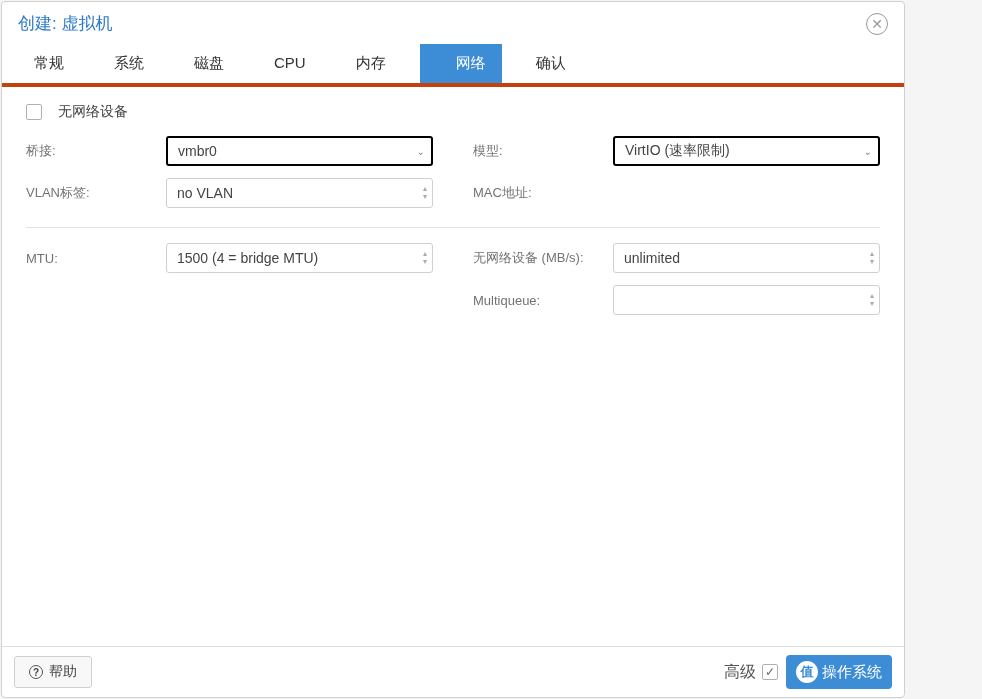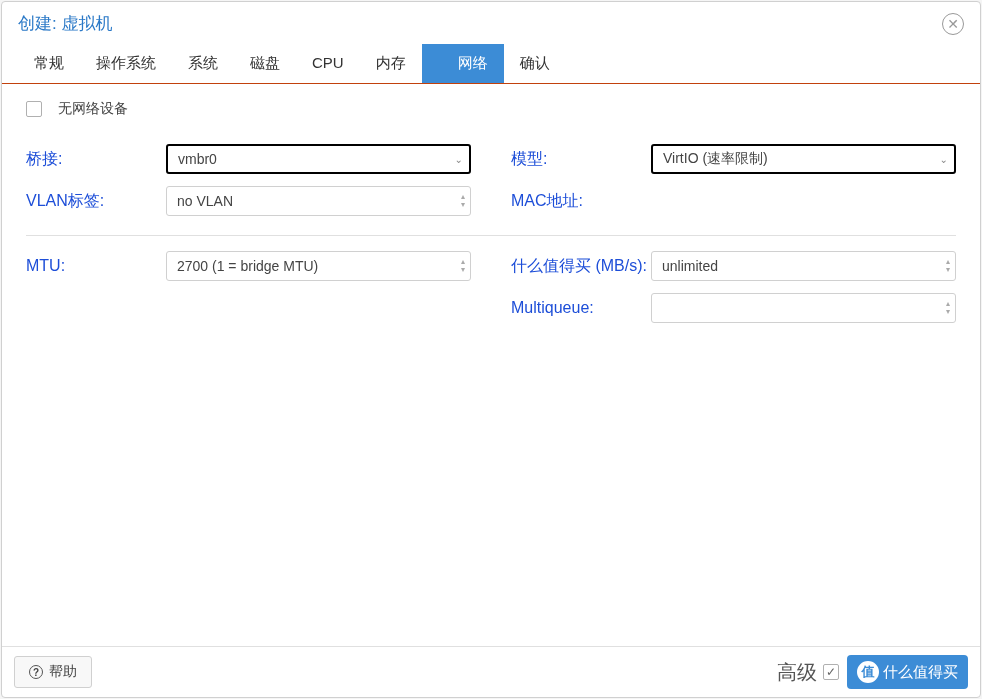--- a/index.html
+++ b/index.html
@@ -1,59 +1,58 @@
 <!DOCTYPE html>
 <html><head>
   <meta charset="utf-8">
   <style>
     * { box-sizing: border-box; margin: 0; padding: 0; font-family: -apple-system, "Helvetica Neue", Arial, sans-serif; }
     body { background: #f5f5f5; width: 982px; height: 699px; }
-    .dialog { background: #fff; border: 1px solid #d0d0d0; border-radius: 4px; width: 980px; height: 697px; margin: 1px; display: flex; flex-direction: column; position: relative; }
+    .dialog { background: #fff; border: 1px solid #d0d0d0; border-radius: 4px; width: 904px; height: 697px; margin: 1px; display: flex; flex-direction: column; position: relative; }
     .titlebar { padding: 10px 16px 8px; font-size: 17px; color: #2b79c7; display: flex; justify-content: space-between; align-items: center; border-bottom: 1px solid transparent; }
     .close-btn { width: 22px; height: 22px; border: 1.5px solid #999; border-radius: 50%; display: flex; align-items: center; justify-content: center; cursor: pointer; color: #999; font-size: 14px; }
-    .tabs { display: flex; padding: 0 16px; gap: 0; border-bottom: 1px solid #c2410c; }
+    .tabs { display: flex; padding: 0 16px; gap: 18px; border-bottom: 4px solid #c2410c; }
     .tab { padding: 10px 16px; font-size: 15px; cursor: pointer; color: #333; }
     .tab.active { background: #3c8cd6; color: #fff; padding-left: 36px; }
     .content { padding: 16px 24px; flex: 1; color: #444; font-size: 14px; }
     .row { display: flex; align-items: center; margin-bottom: 10px; gap: 16px; }
-    .row.no-net { margin-bottom: 25px; }
+    .row.no-net { margin-bottom: 14px; }
     .checkbox { width: 16px; height: 16px; border: 1px solid #b0b0b0; border-radius: 2px; display: inline-flex; align-items: center; justify-content: center; cursor: pointer; background: #fff; color: #666; font-size: 12px; line-height: 1; }
     .checkbox.checked::before { content: "✓"; }
     .cols { display: flex; gap: 40px; }
     .col { flex: 1; }
     .field { display: flex; align-items: center; margin-bottom: 10px; min-height: 32px; }
-    .label { width: 140px; color: #1d4ed8; font-size: 16px; }
+    .label { width: 140px; color: #737373; font-size: 13px; }
     .input-wrap { flex: 1; position: relative; }
     .input { width: 100%; height: 30px; border: 1px solid #d0d0d0; border-radius: 3px; padding: 0 28px 0 10px; font-size: 14px; color: #444; background: #fff; display: flex; align-items: center; }
     .input.highlighted { border: 2.5px solid #000; }
     .dropdown-icon { position: absolute; right: 8px; top: 50%; transform: translateY(-50%); color: #888; font-size: 10px; pointer-events: none; }
     .spinner-icons { position: absolute; right: 6px; top: 50%; transform: translateY(-50%); display: flex; flex-direction: column; gap: 0; color: #aaa; font-size: 8px; line-height: 8px; pointer-events: none; }
     .divider { border: none; border-top: 1px solid #e0e0e0; margin: 8px 0 14px; }
     .footer { border-top: 1px solid #e0e0e0; padding: 8px 12px; display: flex; justify-content: space-between; align-items: center; }
     .help-btn { border: 1px solid #d0d0d0; border-radius: 3px; padding: 6px 14px; font-size: 14px; color: #444; background: #f8f8f8; cursor: pointer; display: flex; align-items: center; gap: 6px; }
     .help-icon { width: 14px; height: 14px; border: 1.5px solid #555; border-radius: 50%; display: inline-flex; align-items: center; justify-content: center; font-size: 10px; font-weight: bold; }
     .footer-right { display: flex; align-items: center; gap: 8px; }
-    .advanced { font-size: 20px; color: #555; display: flex; align-items: center; gap: 6px; cursor: pointer; }
+    .advanced { font-size: 16px; color: #555; display: flex; align-items: center; gap: 6px; cursor: pointer; }
     .watermark { background: #3c8cd6; color: #fff; padding: 6px 10px; border-radius: 4px; font-size: 15px; display: flex; align-items: center; gap: 4px; white-space: nowrap; }
     .watermark-badge { background: #fff; color: #3c8cd6; border-radius: 50%; width: 22px; height: 22px; display: inline-flex; align-items: center; justify-content: center; font-size: 13px; font-weight: bold; border: 2px solid #fff; }
   </style>
 </head>
 <body>
 
 <div class="dialog">
   <div class="titlebar">
     <span>创建: 虚拟机</span>
     <div class="close-btn">
       <span>✕</span>
     </div>
   </div>
 
   <div class="tabs">
     <div class="tab">常规</div>
-    <div class="tab">操作系统</div>
     <div class="tab">系统</div>
     <div class="tab">磁盘</div>
     <div class="tab">CPU</div>
     <div class="tab">内存</div>
     <div class="tab active">网络</div>
     <div class="tab">确认</div>
   </div>
 
   <div class="content">
     <div class="row no-net">
@@ -96,31 +95,31 @@
       </div>
     </div>
 
     <hr class="divider">
 
     <div class="cols">
       <div class="col">
         <div class="field">
           <span class="label">MTU:</span>
           <div class="input-wrap">
-            <div class="input">2700 (1 = bridge MTU)</div>
+            <div class="input">1500 (4 = bridge MTU)</div>
             <div class="spinner-icons">
                 <span>▴</span>
                 <span>▾</span>
               </div>
           </div>
         </div>
       </div>
       <div class="col">
         <div class="field">
-          <span class="label">什么值得买 (MB/s):</span>
+          <span class="label">无网络设备 (MB/s):</span>
           <div class="input-wrap">
             <div class="input">unlimited</div>
             <div class="spinner-icons">
                 <span>▴</span>
                 <span>▾</span>
               </div>
           </div>
         </div>
         <div class="field">
           <span class="label">Multiqueue:</span>
@@ -141,17 +140,17 @@
       <span class="help-icon">?</span>
       <span>帮助</span>
     </div>
     <div class="footer-right">
       <div class="advanced">
         <span>高级</span>
         <span class="checkbox checked"></span>
       </div>
       <div class="watermark">
         <span class="watermark-badge">值</span>
-        <span>什么值得买</span>
+        <span>操作系统</span>
       </div>
     </div>
   </div>
 </div>
 
 </body></html>

